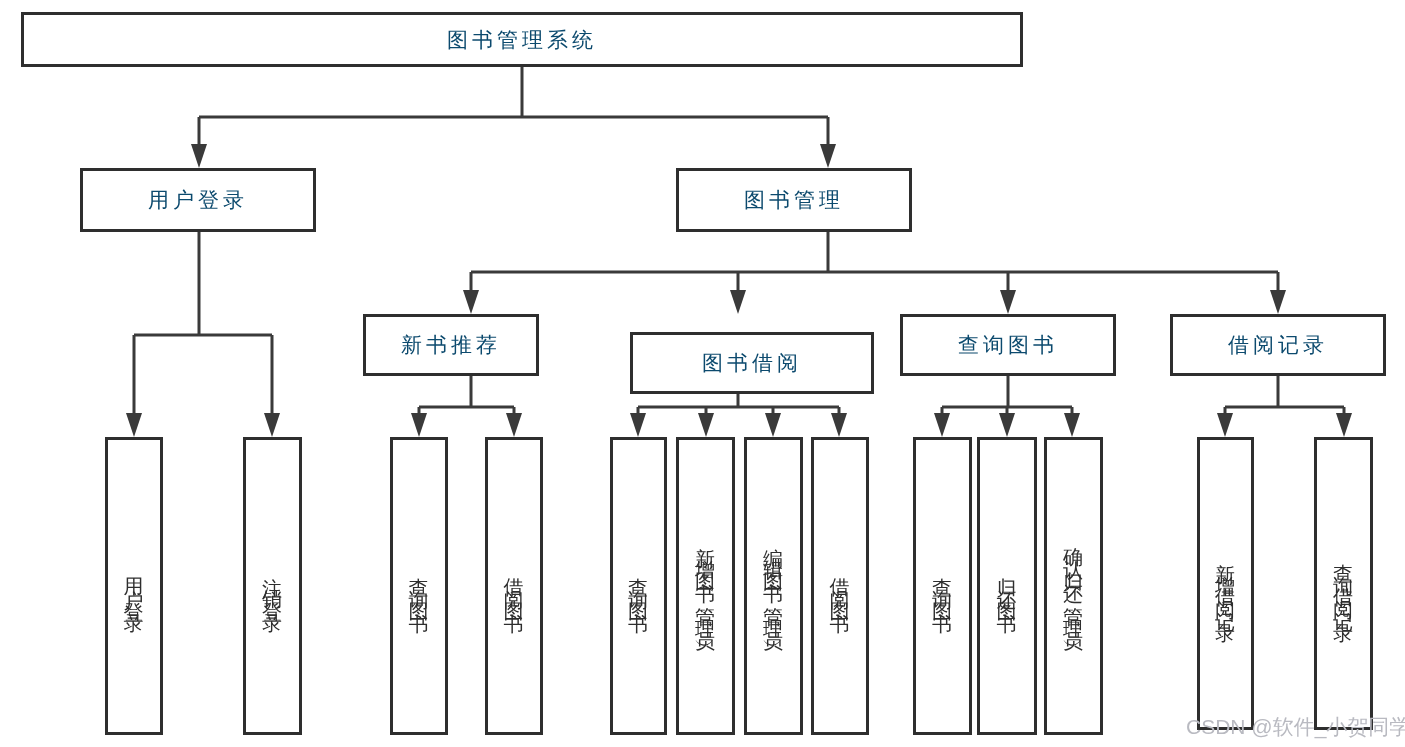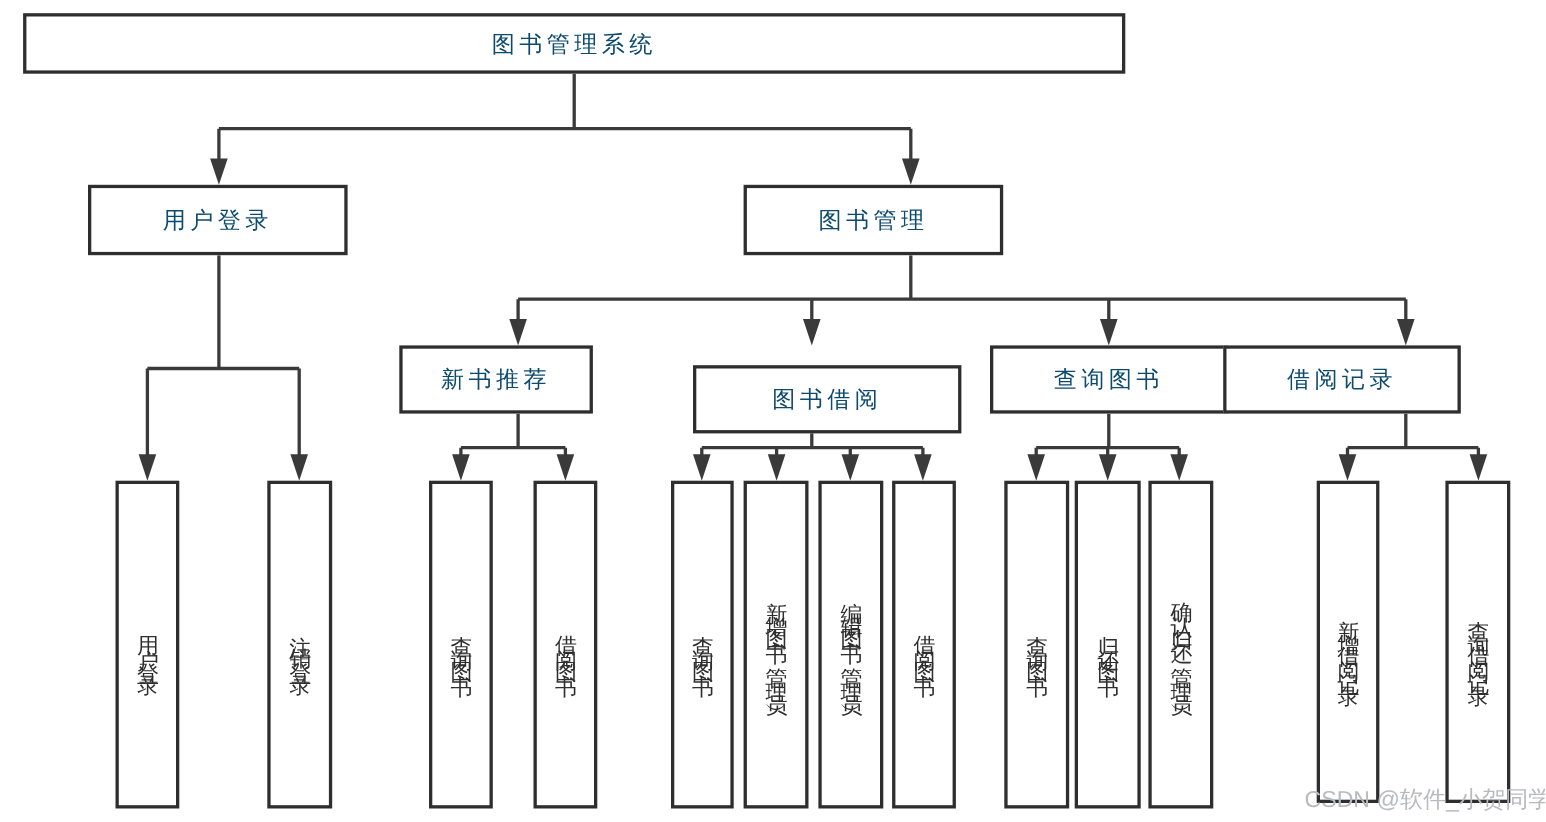--- a/index.html
+++ b/index.html
@@ -94,21 +94,21 @@
 
   <div class="node" style="left:363px;top:314px;width:176px;height:62px">
     <span class="hlabel">新书推荐</span>
   </div>
   <div class="node" style="left:630px;top:332px;width:244px;height:62px">
     <span class="hlabel">图书借阅</span>
   </div>
   <div class="node" style="left:900px;top:314px;width:216px;height:62px">
     <span class="hlabel">查询图书</span>
   </div>
-  <div class="node" style="left:1112px;top:314px;width:216px;height:62px">
+  <div class="node" style="left:1170px;top:314px;width:216px;height:62px">
     <span class="hlabel">借阅记录</span>
   </div>
 
   <div class="node leaf" style="left:105px;top:437px;width:58px;height:298px">
     <span class="vlabel">用户登录</span>
   </div>
   <div class="node leaf" style="left:243px;top:437px;width:59px;height:298px">
     <span class="vlabel">注销登录</span>
   </div>
 

